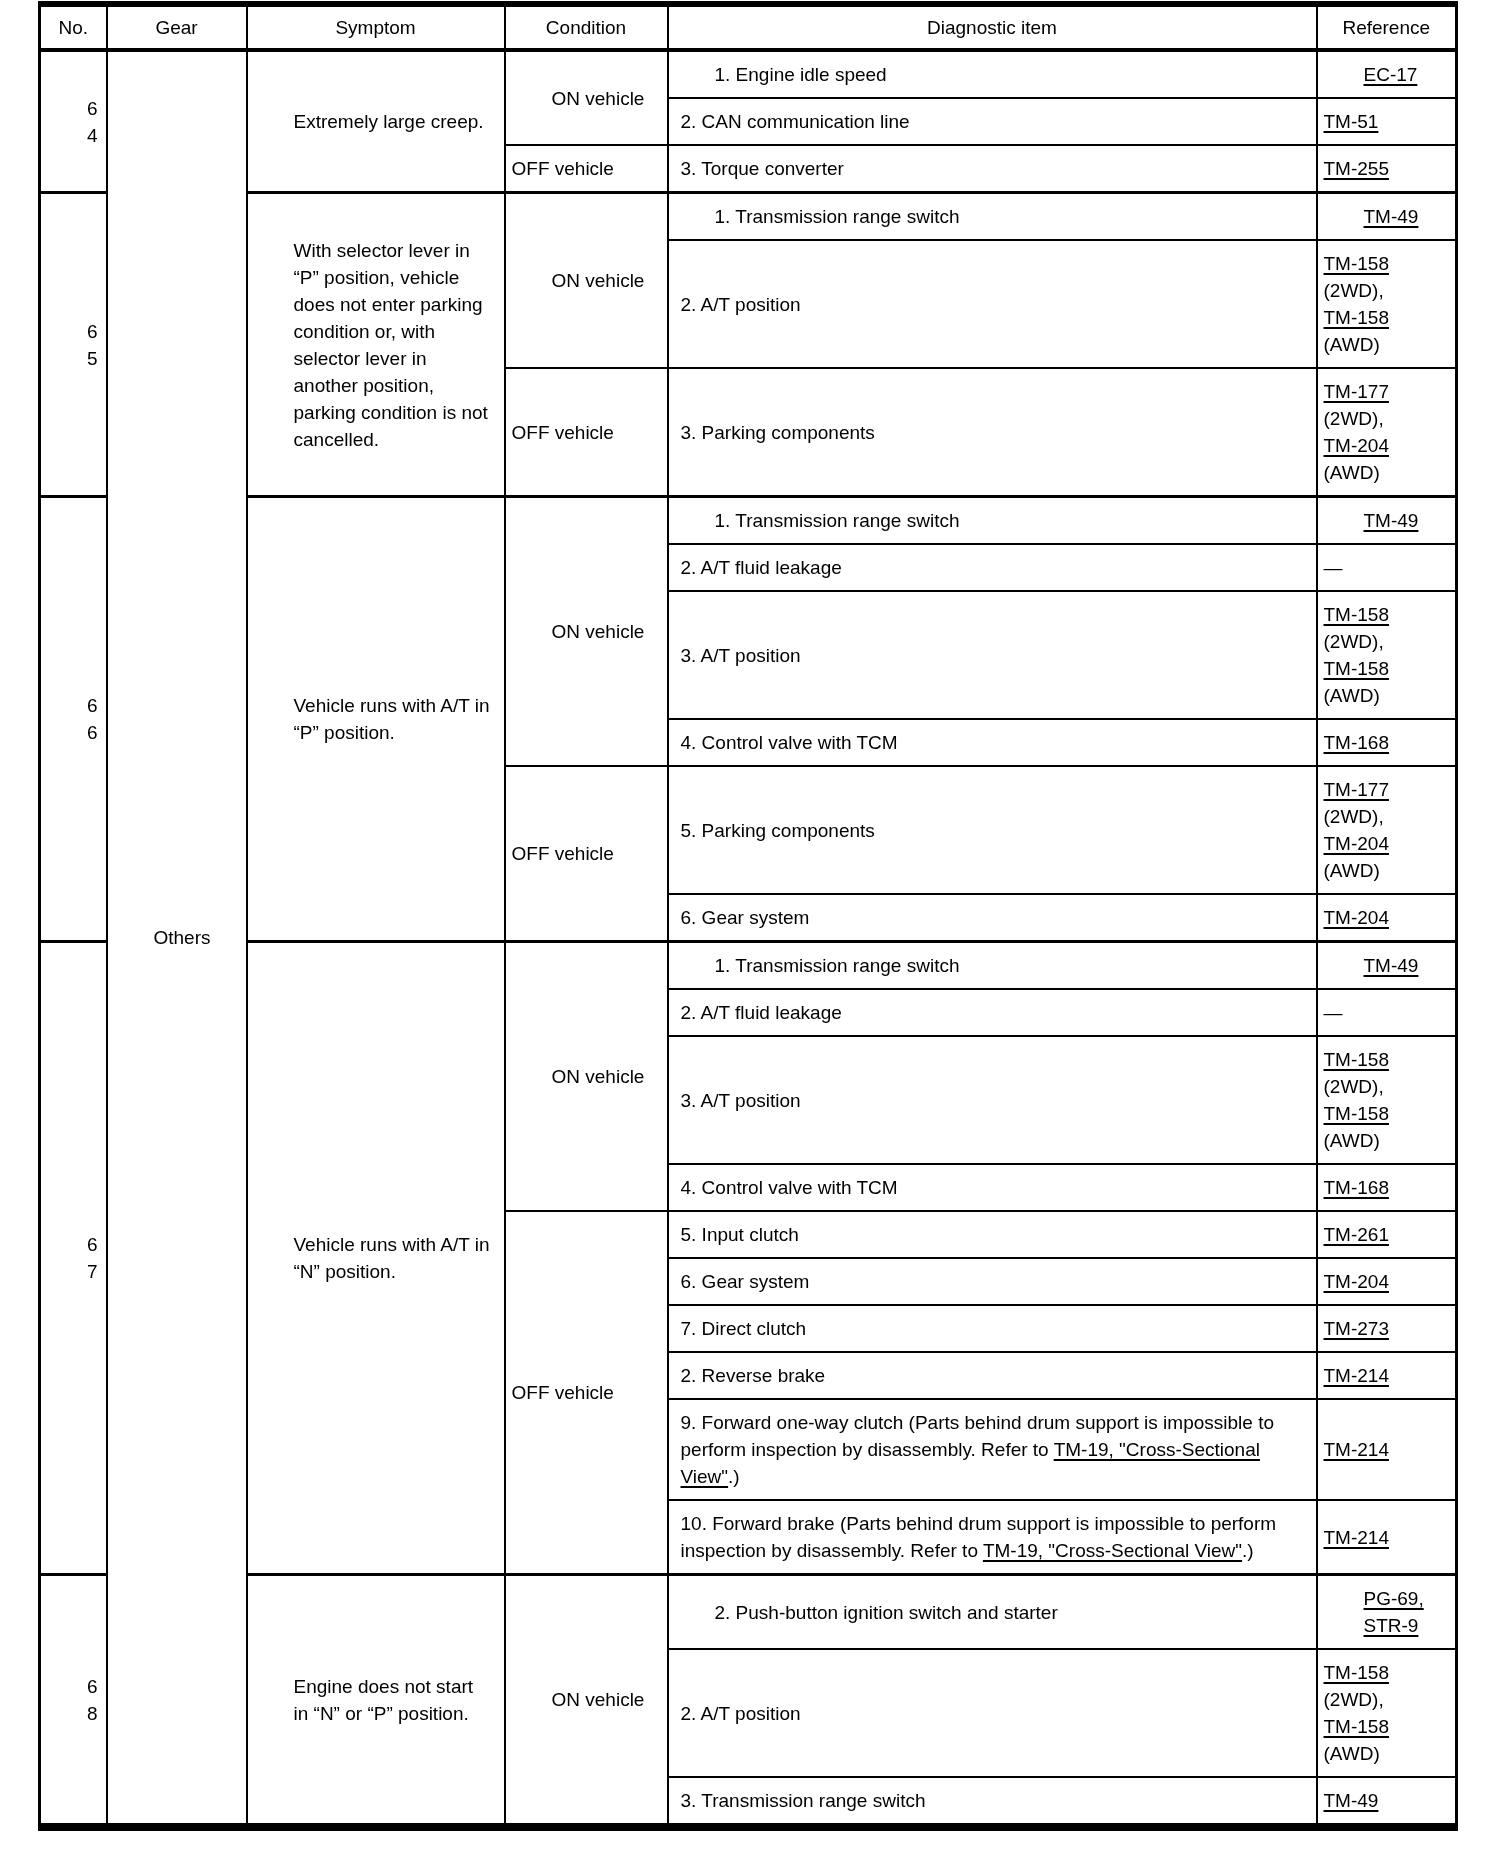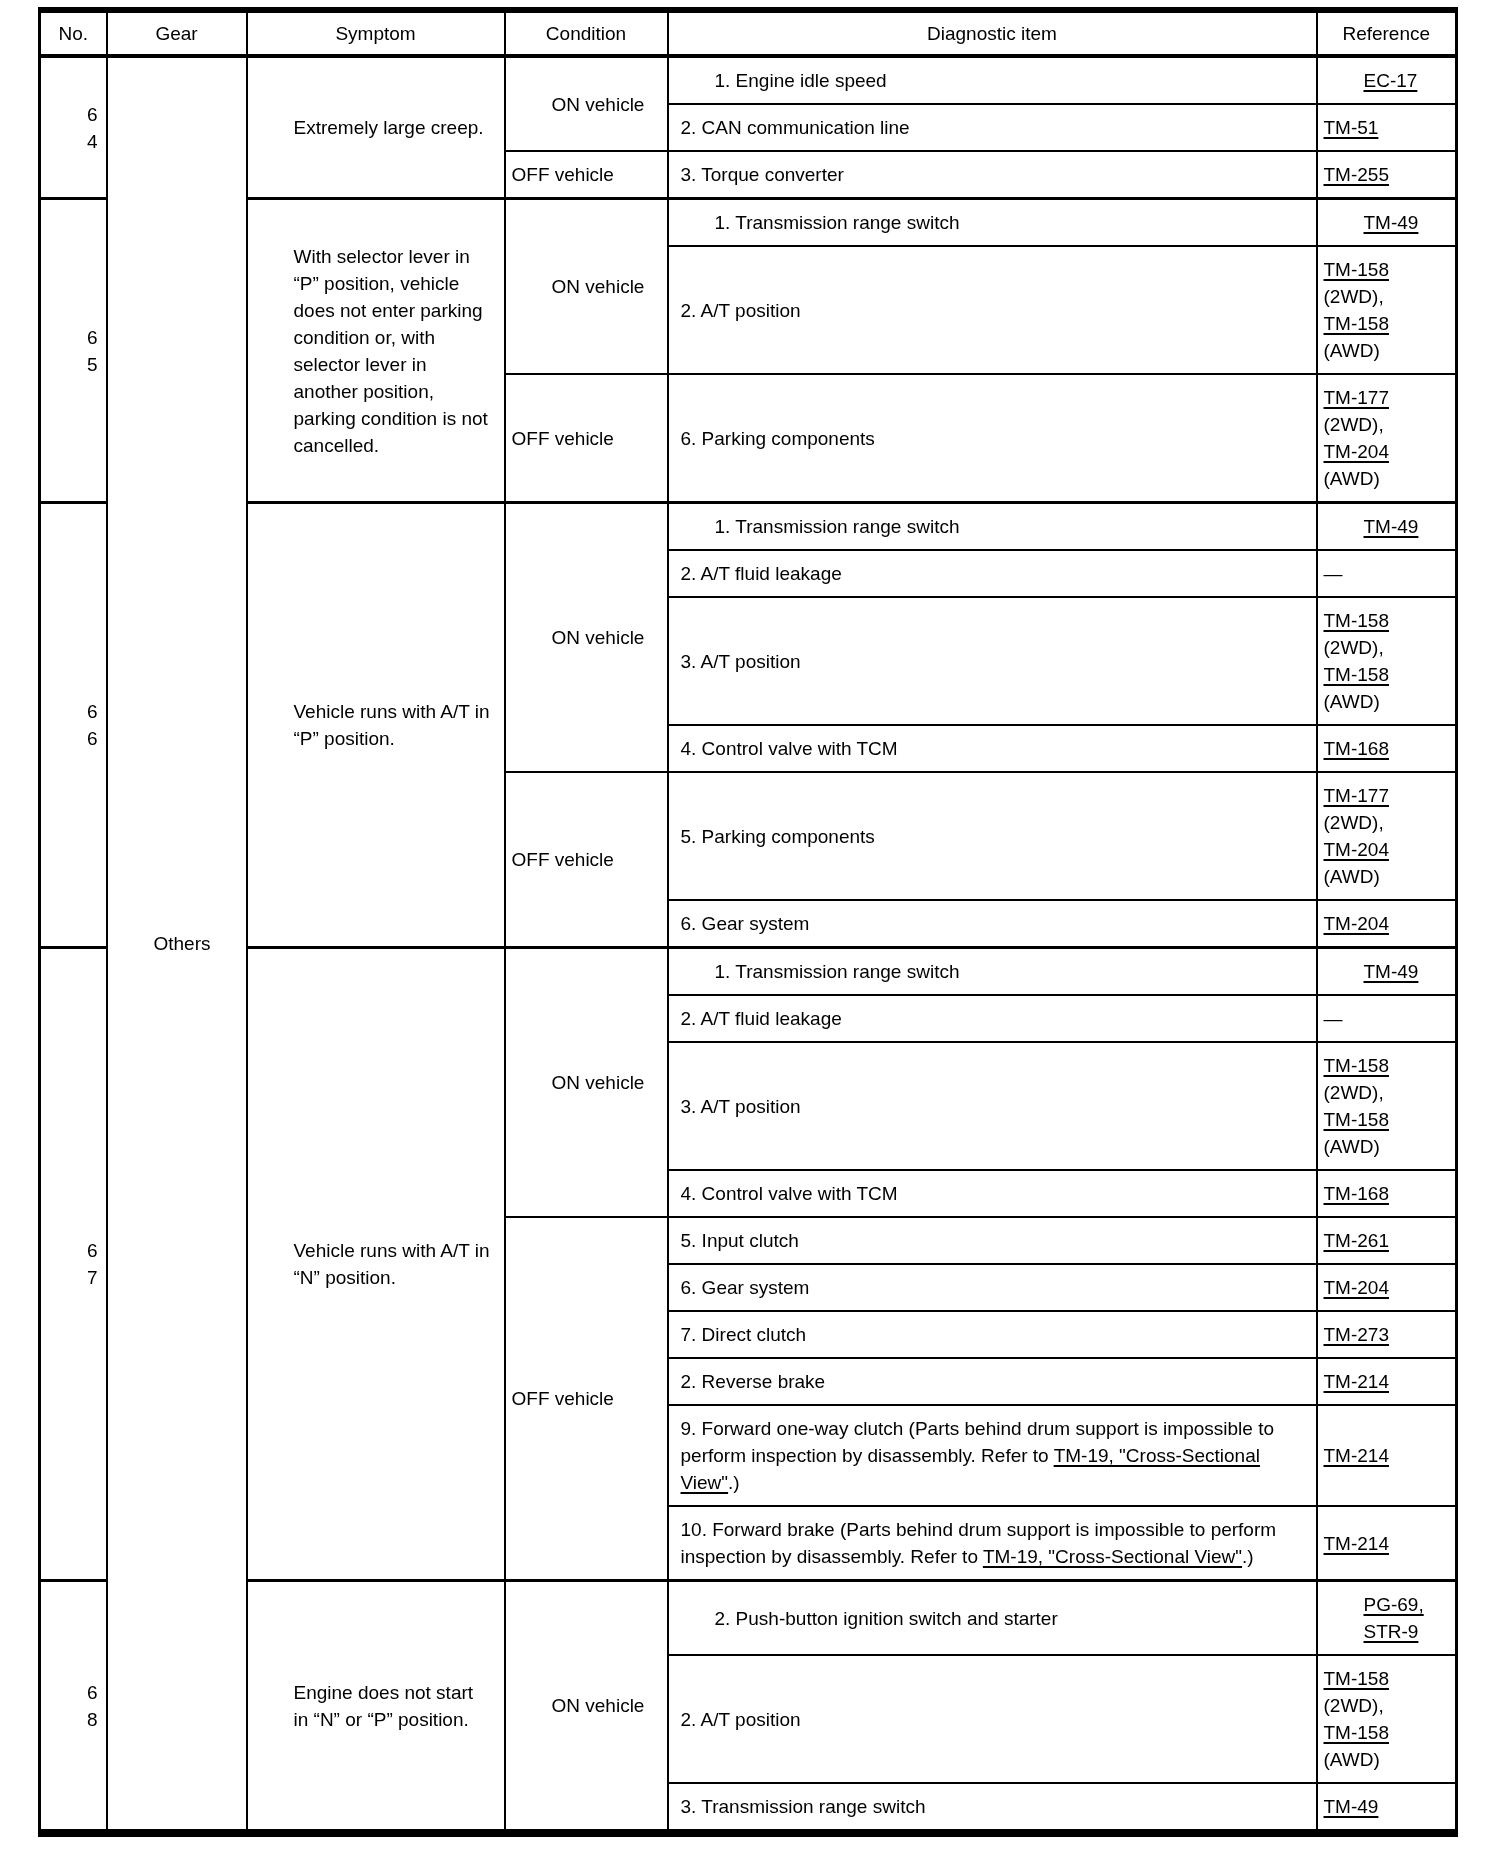--- a/index.html
+++ b/index.html
@@ -1,21 +1,21 @@
 <!DOCTYPE html>
 <html><head>
 <meta charset="utf-8">
 <style>
   html,body{margin:0;padding:0;background:#ffffff;}
   .page{
     width:1504px;height:1858px;position:relative;background:#ffffff;
     font-family:"Liberation Sans","DejaVu Sans",sans-serif;color:#000;
   }
   table.diag{
-    position:absolute;left:38px;top:7px;width:1417px;
+    position:absolute;left:38px;top:1px;width:1417px;
     border-collapse:collapse;table-layout:fixed;
     border-left:3px solid #000;border-right:3px solid #000;
     border-top:6px solid #000;border-bottom:8px solid #000;
   }
   th,td{
     border:2px solid #000;
     font-size:19px;line-height:27px;font-weight:400;
     vertical-align:middle;word-wrap:break-word;
   }
   thead th{padding:7px 4px;text-align:center;border-bottom:4px solid #000;background:#fff;}
@@ -86,21 +86,21 @@
           <td class="td-diag"><span>2. A/T position</span></td>
           <td class="td-ref">
             <span class="ref-line link">TM-158</span>
             <span class="ref-line">(2WD),</span>
             <span class="ref-line link">TM-158</span>
             <span class="ref-line">(AWD)</span>
           </td>
         </tr>
         <tr>
           <td class="td-cond">OFF vehicle</td>
-          <td class="td-diag"><span>6. Parking components</span></td>
+          <td class="td-diag"><span>3. Parking components</span></td>
           <td class="td-ref">
             <span class="ref-line link">TM-177</span>
             <span class="ref-line">(2WD),</span>
             <span class="ref-line link">TM-204</span>
             <span class="ref-line">(AWD)</span>
           </td>
         </tr>
         <tr class="group-start">
           <td class="td-no" rowspan="6">66</td>
           <td class="td-symptom" rowspan="6">Vehicle runs with A/T in “P” position.</td>

